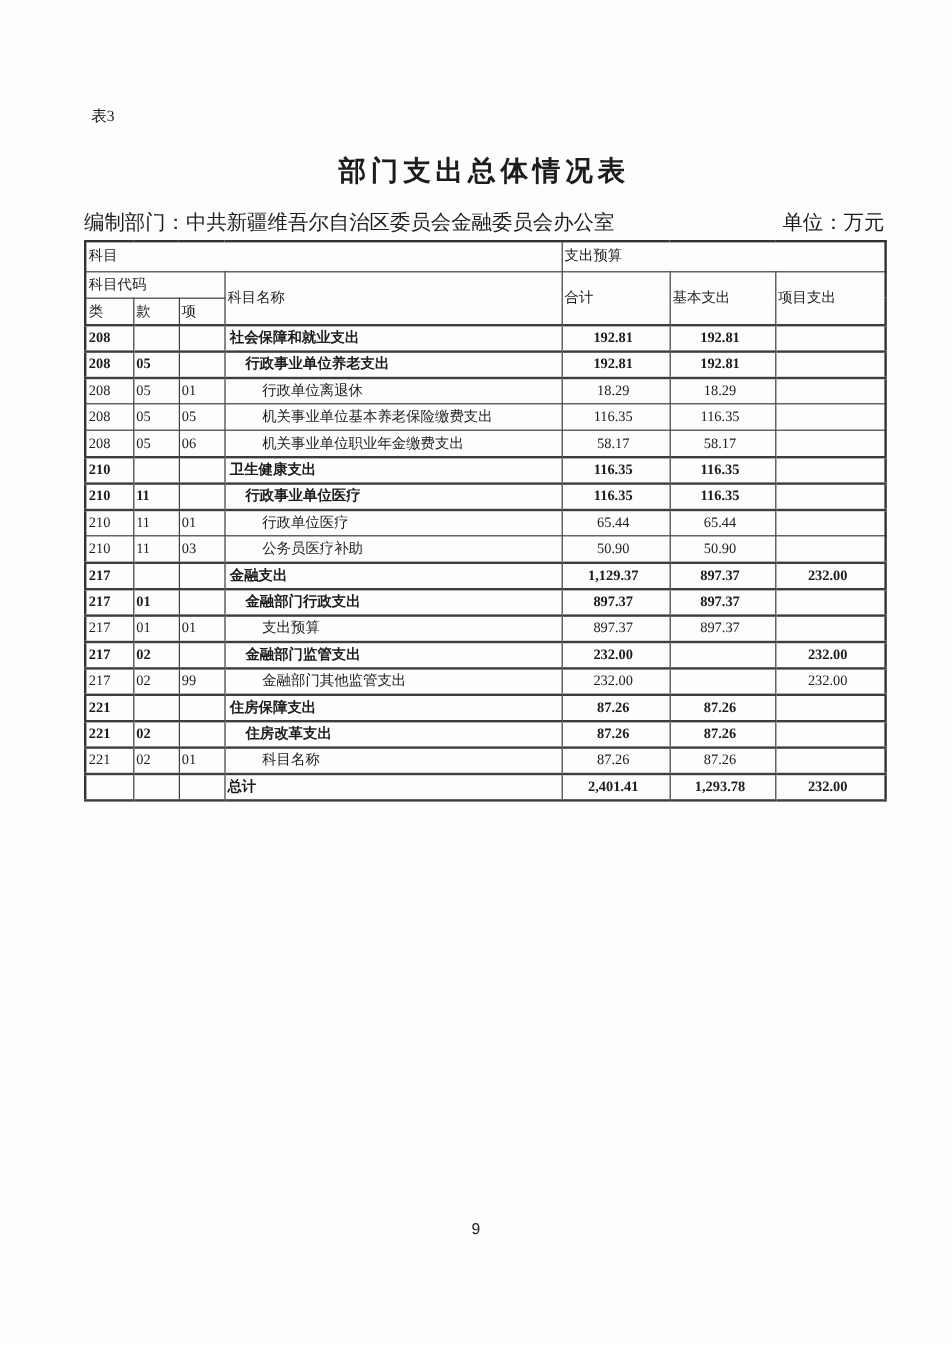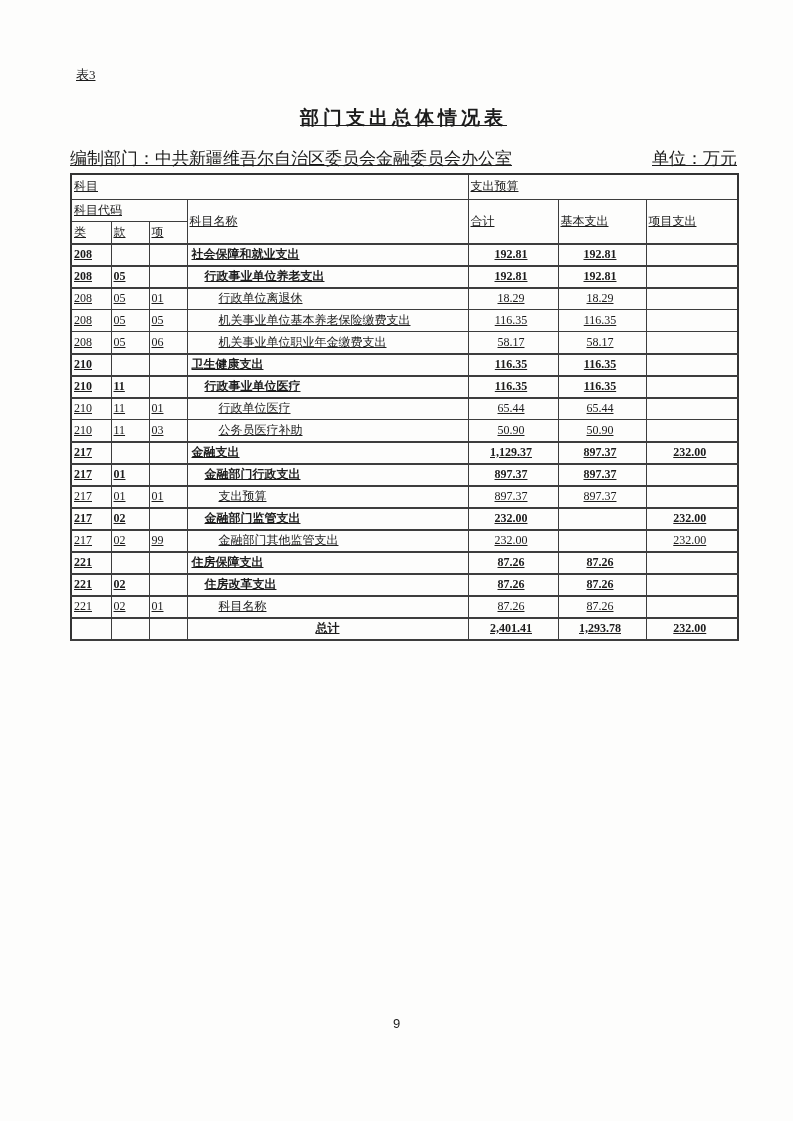--- a/index.html
+++ b/index.html
@@ -9,30 +9,29 @@
     background: #fdfdfc;
     font-family: "Liberation Serif", "DejaVu Serif", serif;
     color: #1c1c1c;
     position: relative;
     overflow: hidden;
   }
   .page {
     position: relative;
     width: 793px;
     height: 865px;
-    padding: 66px 56px 0 70px;
-    text-decoration: underline;
+    padding: 88px 56px 0 70px;
   }
   .table-label {
     font-size: 13px;
     margin-left: 6px;
   }
   .title {
     text-align: center;
-    font-size: 19px;
+    font-size: 23px;
     font-weight: bold;
     letter-spacing: 4px;
     margin-top: 21px;
   }
   .meta-row {
     display: flex;
     justify-content: space-between;
     align-items: flex-end;
     font-size: 17px;
     margin-top: 16px;
@@ -61,21 +60,21 @@
   td.code { text-align: left; }
   td.num  { text-align: center; padding-right: 6px; }
   tr.lvl1 td, tr.lvl2 td, tr.total td {
     font-weight: bold;
     border-top-width: 2px;
     border-bottom-width: 2px;
   }
   tr.lvl1 td.name { padding-left: 4px; }
   tr.lvl2 td.name { padding-left: 17px; }
   tr.lvl3 td.name { padding-left: 31px; }
-  tr.total td.name { text-align: center; }
+  tr.total td.name { text-align: left; }
   table { border: 2px solid #333; }
   .page-number {
     position: absolute;
     top: 1016px;
     left: 0;
     width: 793px;
     text-align: center;
     font-size: 13px;
     font-family: "Liberation Sans", sans-serif;
   }

